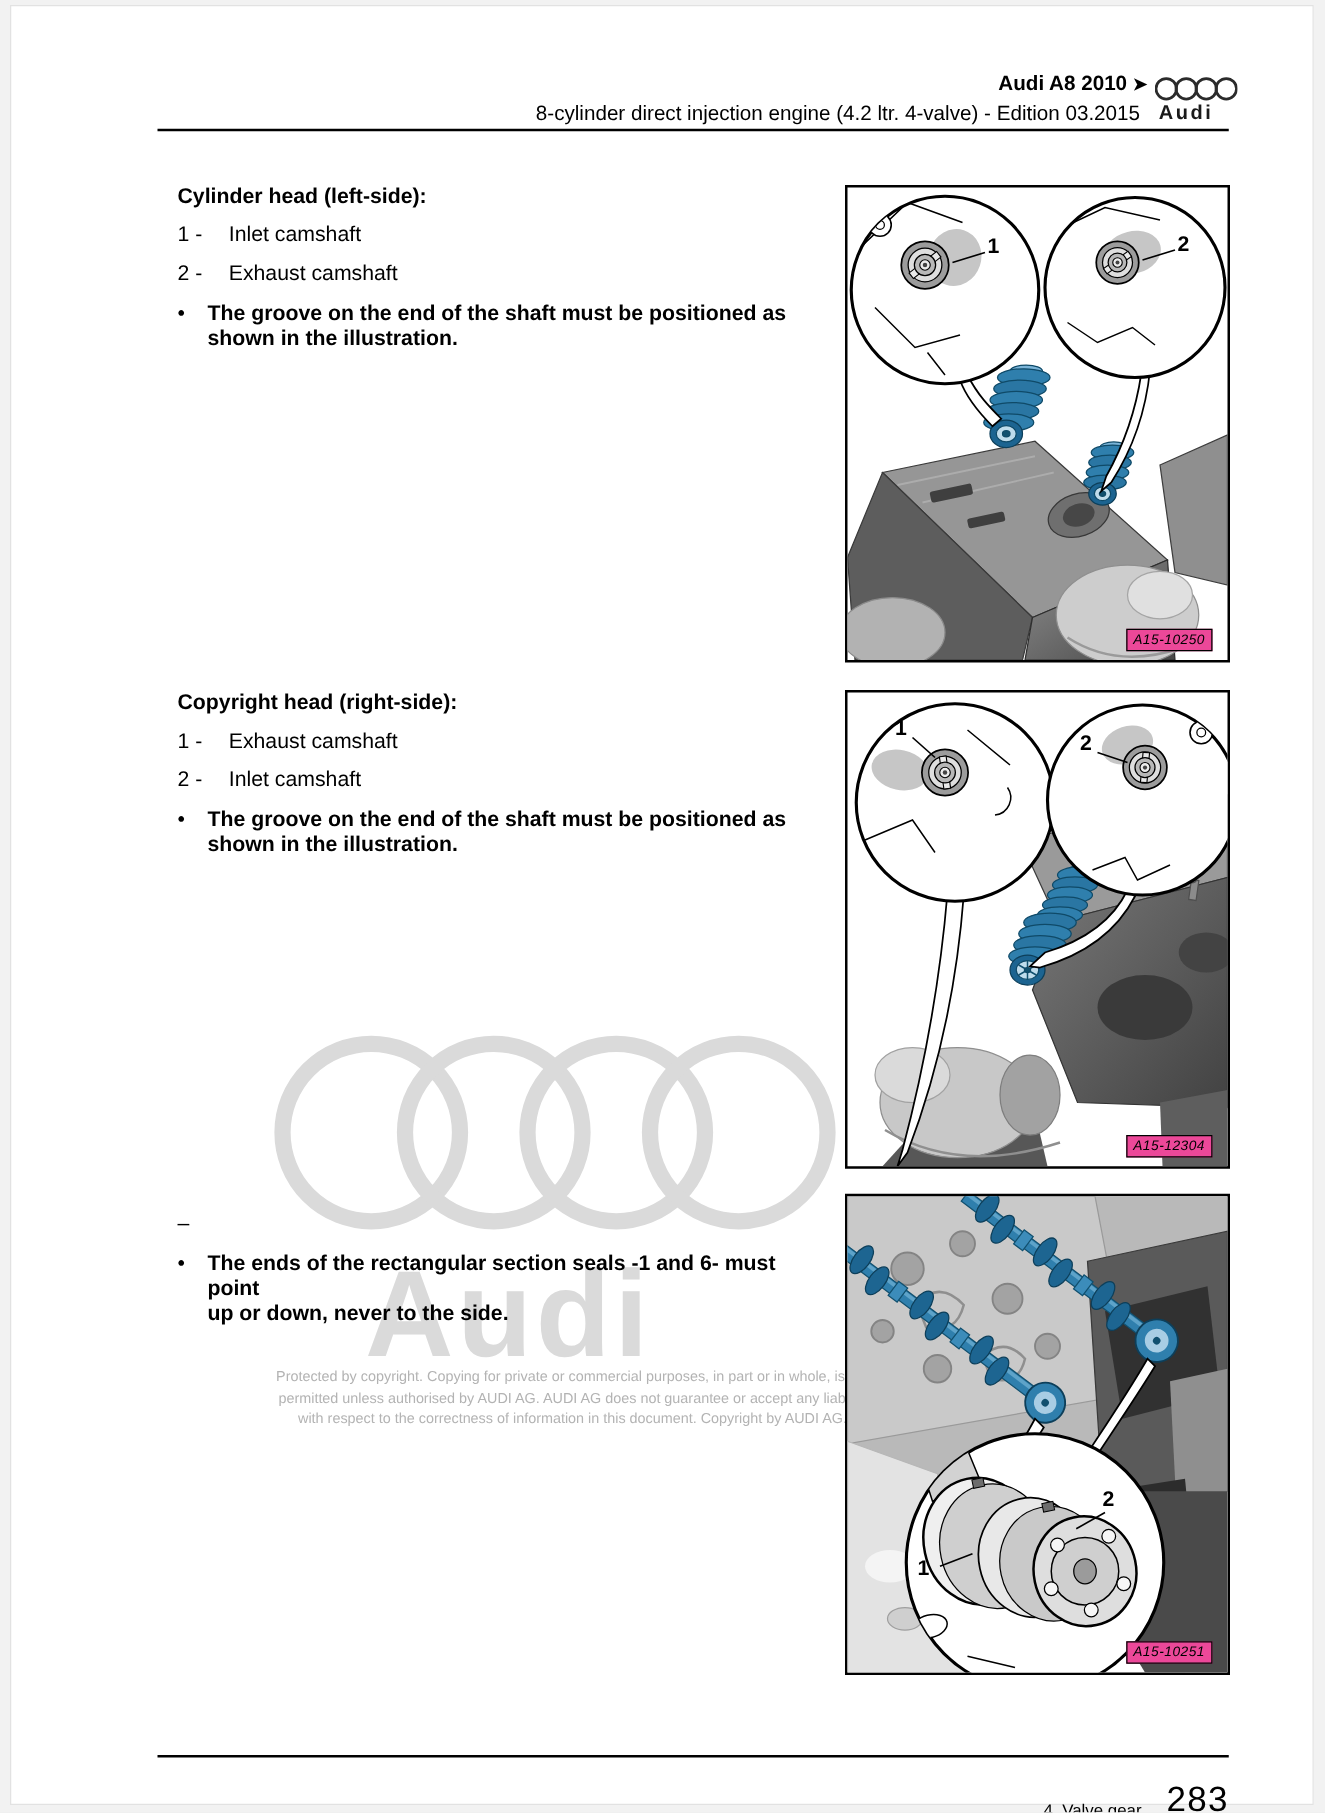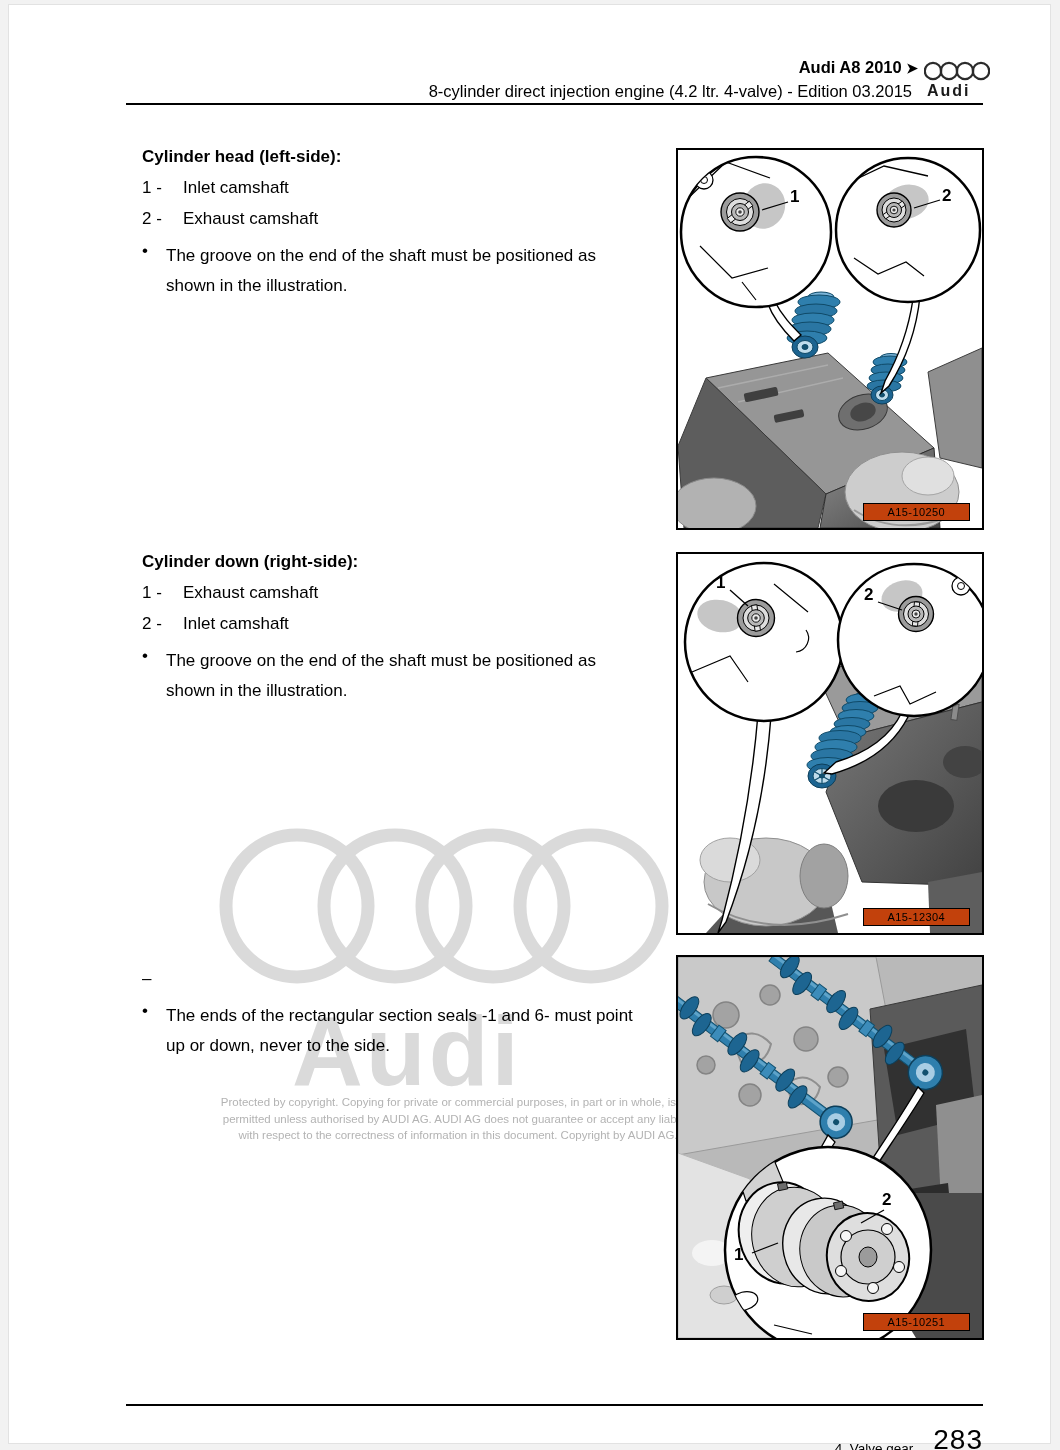--- a/index.html
+++ b/index.html
@@ -23,34 +23,34 @@
   .wm-word{position:absolute;left:292px;top:1002px;font-size:98px;font-weight:bold;
            letter-spacing:3px;color:#dadada;line-height:1;}
 
   
   .sec{position:absolute;left:127px;width:524px;font-size:17px;line-height:19px;margin-left:15px;}
   .sec-title{font-weight:bold;}
   .row{display:flex;margin-top:12px;}
   .row.b{margin-top:13px;}
   .mk-num{flex:0 0 41px;}
   .mk-sym{flex:0 0 24px;}
-  .btext{white-space:pre-line;line-height:30px;}
+  .btext{white-space:pre-line;line-height:20px;font-weight:bold;}
   .sec1{top:147px;} .sec2{top:552px;} .sec3{top:957px;}
 
   
   .copyright{position:absolute;left:158px;top:1094px;width:600px;text-align:center;
              font-size:11.5px;line-height:16.5px;color:#b3b3b3;}
 
   
   .fig{position:absolute;left:676px;width:308px;border:2px solid #000;background:#fff;
        box-sizing:border-box;}
   .fig svg{display:block;}
   .fig1{top:148px;height:382px;} .fig2{top:552px;height:383px;} .fig3{top:955px;height:385px;}
-  .fig-label{position:absolute;right:12px;bottom:7px;border:1px solid #000;background:#c2410c;
-             font-size:11px;padding:2px 24px;letter-spacing:.4px;white-space:nowrap;}
+  .fig-label{position:absolute;right:12px;bottom:7px;border:1px solid #000;background:#ec4899;
+             font-size:11px;padding:2px 5px;letter-spacing:.4px;white-space:nowrap;font-style:italic;}
   text.callout{font-family:"Liberation Sans",sans-serif;font-size:17px;font-weight:bold;fill:#000;}
 
   
   .ftr-rule{left:126px;top:1404px;width:857px;}
   .ftr{position:absolute;top:1424px;right:77px;display:flex;align-items:flex-end;gap:20px;}
   .ftr-section{font-size:13.5px;}
   .ftr-page{font-size:28px;letter-spacing:1px;}
 </style>
 </head>
 <body>
@@ -95,21 +95,21 @@
       <span>Exhaust camshaft</span>
     </div>
     <div class="row b">
       <span class="mk-sym">•</span>
       <span class="btext">The groove on the end of the shaft must be positioned as
 shown in the illustration.</span>
     </div>
   </div>
 
   <div class="sec sec2">
-    <div class="sec-title">Cylinder down (right-side):</div>
+    <div class="sec-title">Copyright head (right-side):</div>
     <div class="row">
       <span class="mk-num">1 -</span>
       <span>Exhaust camshaft</span>
     </div>
     <div class="row">
       <span class="mk-num">2 -</span>
       <span>Inlet camshaft</span>
     </div>
     <div class="row b">
       <span class="mk-sym">•</span>

